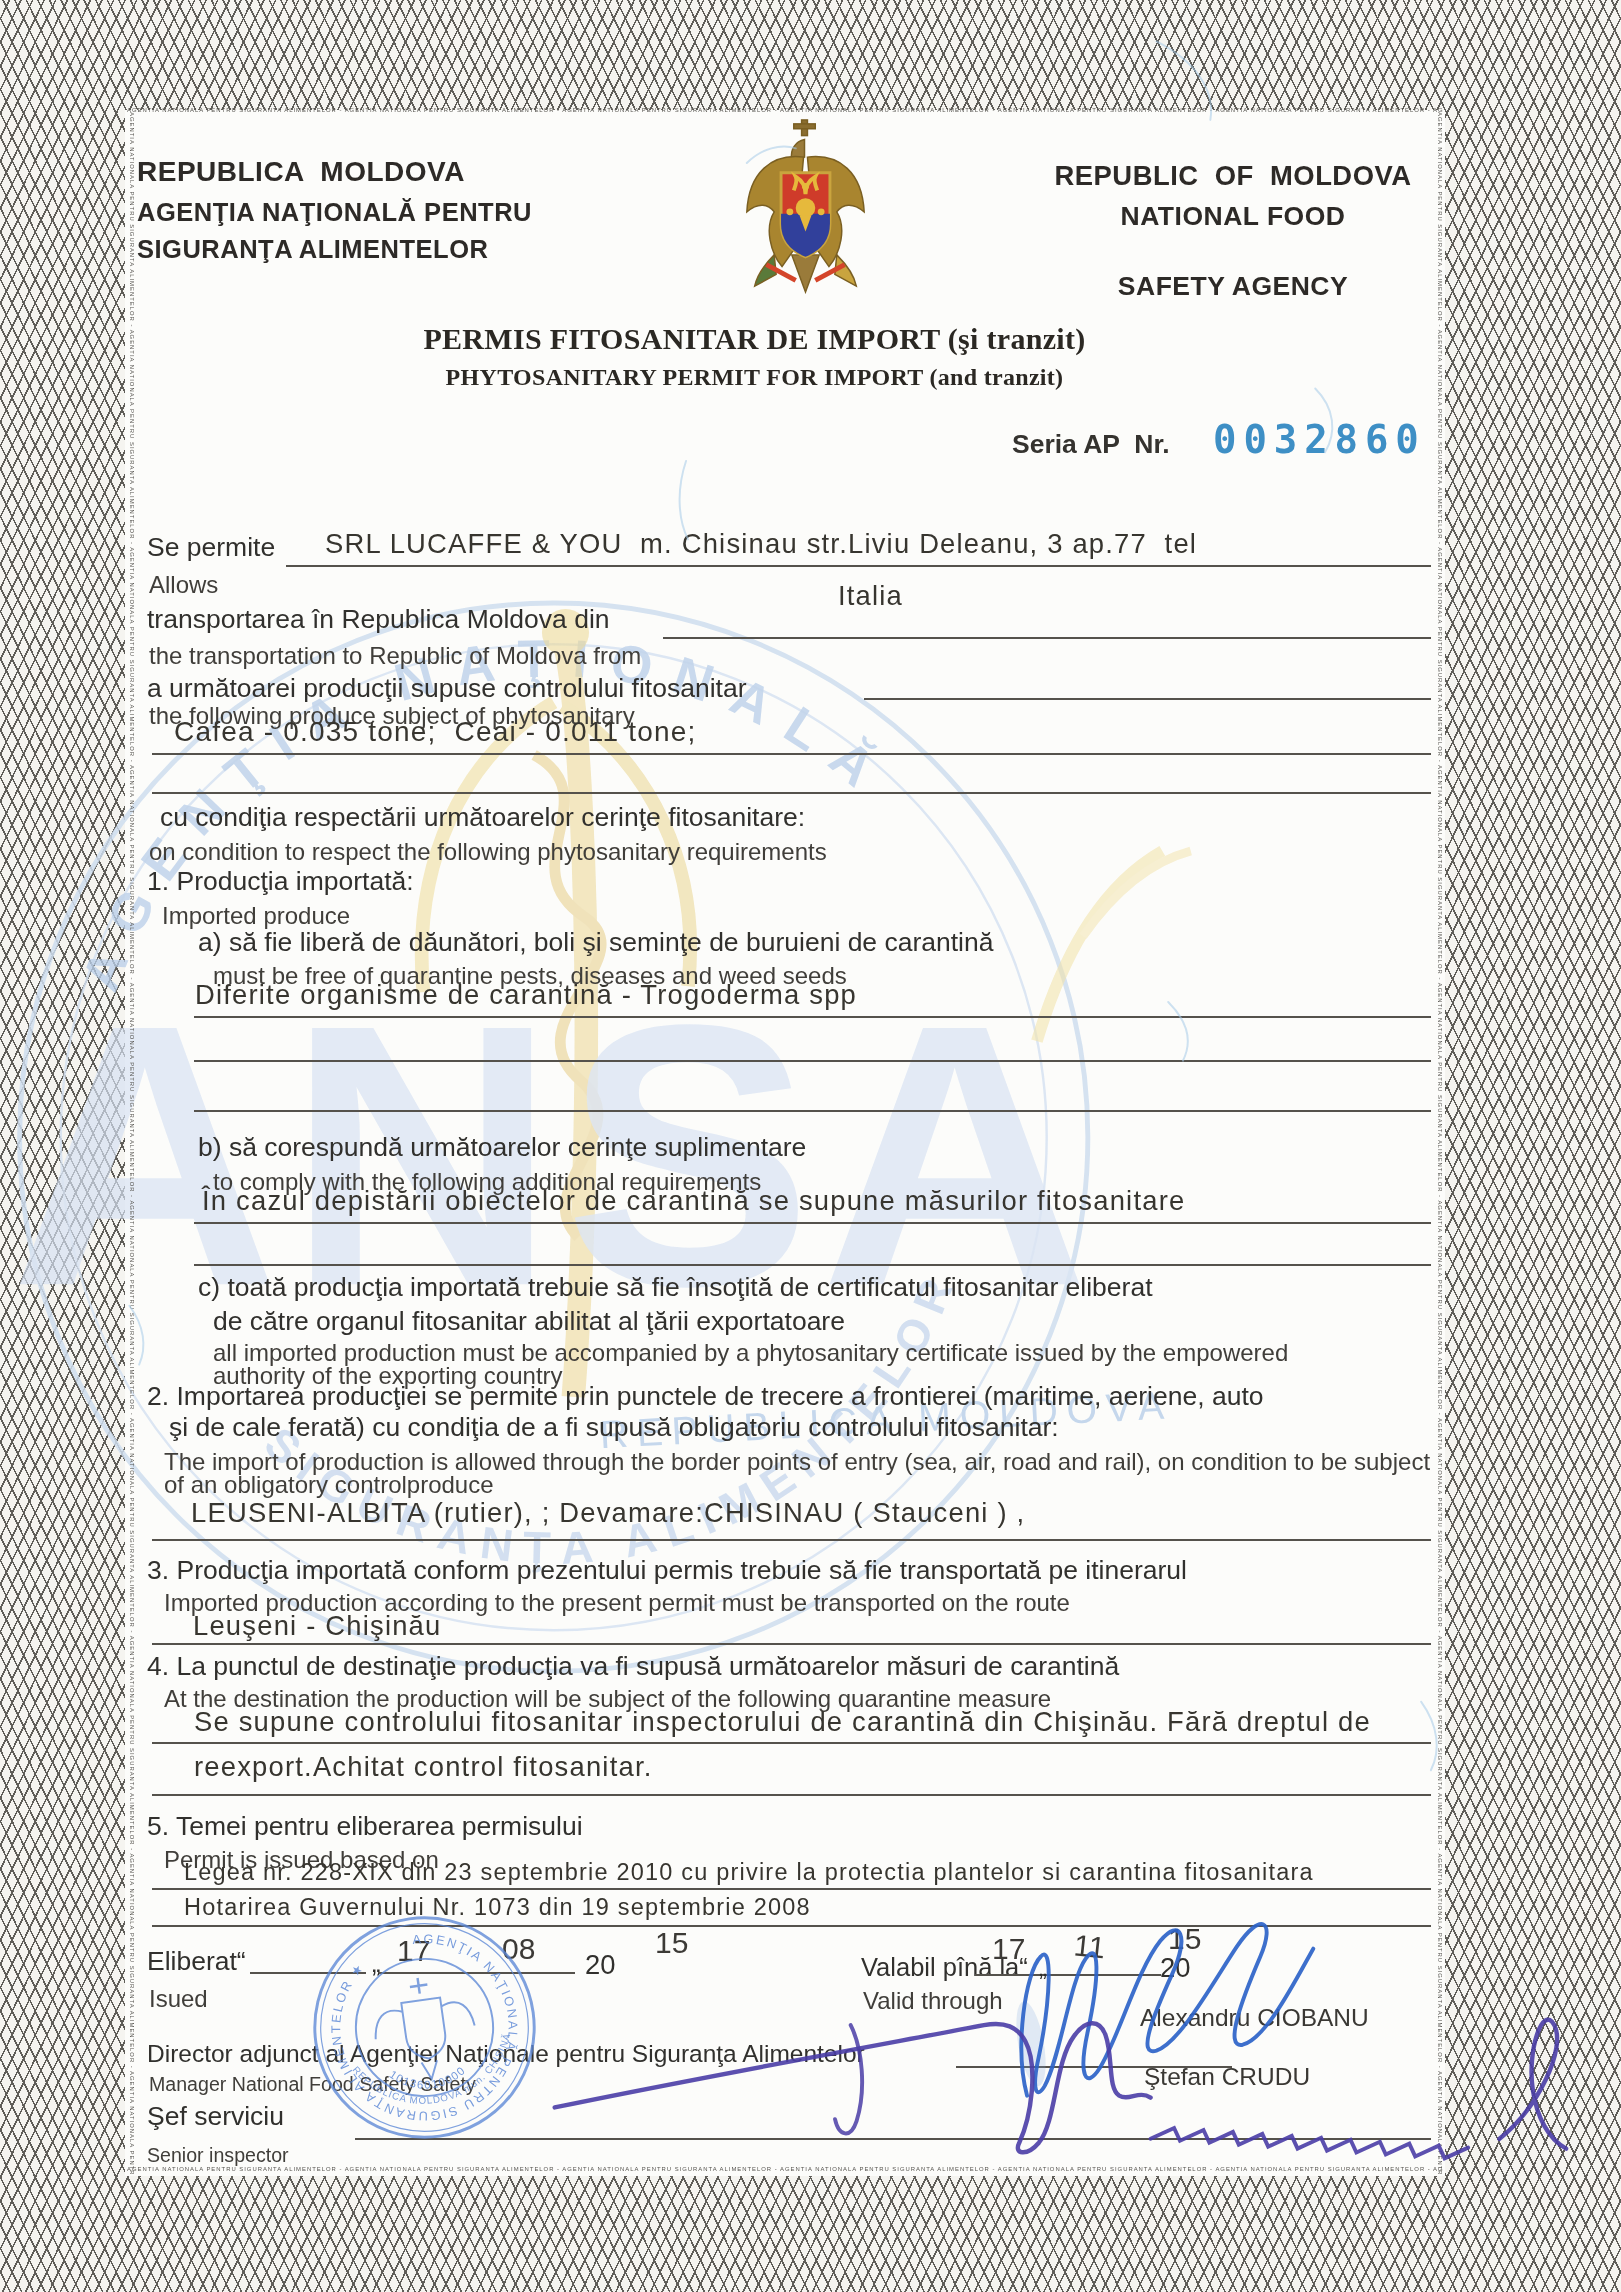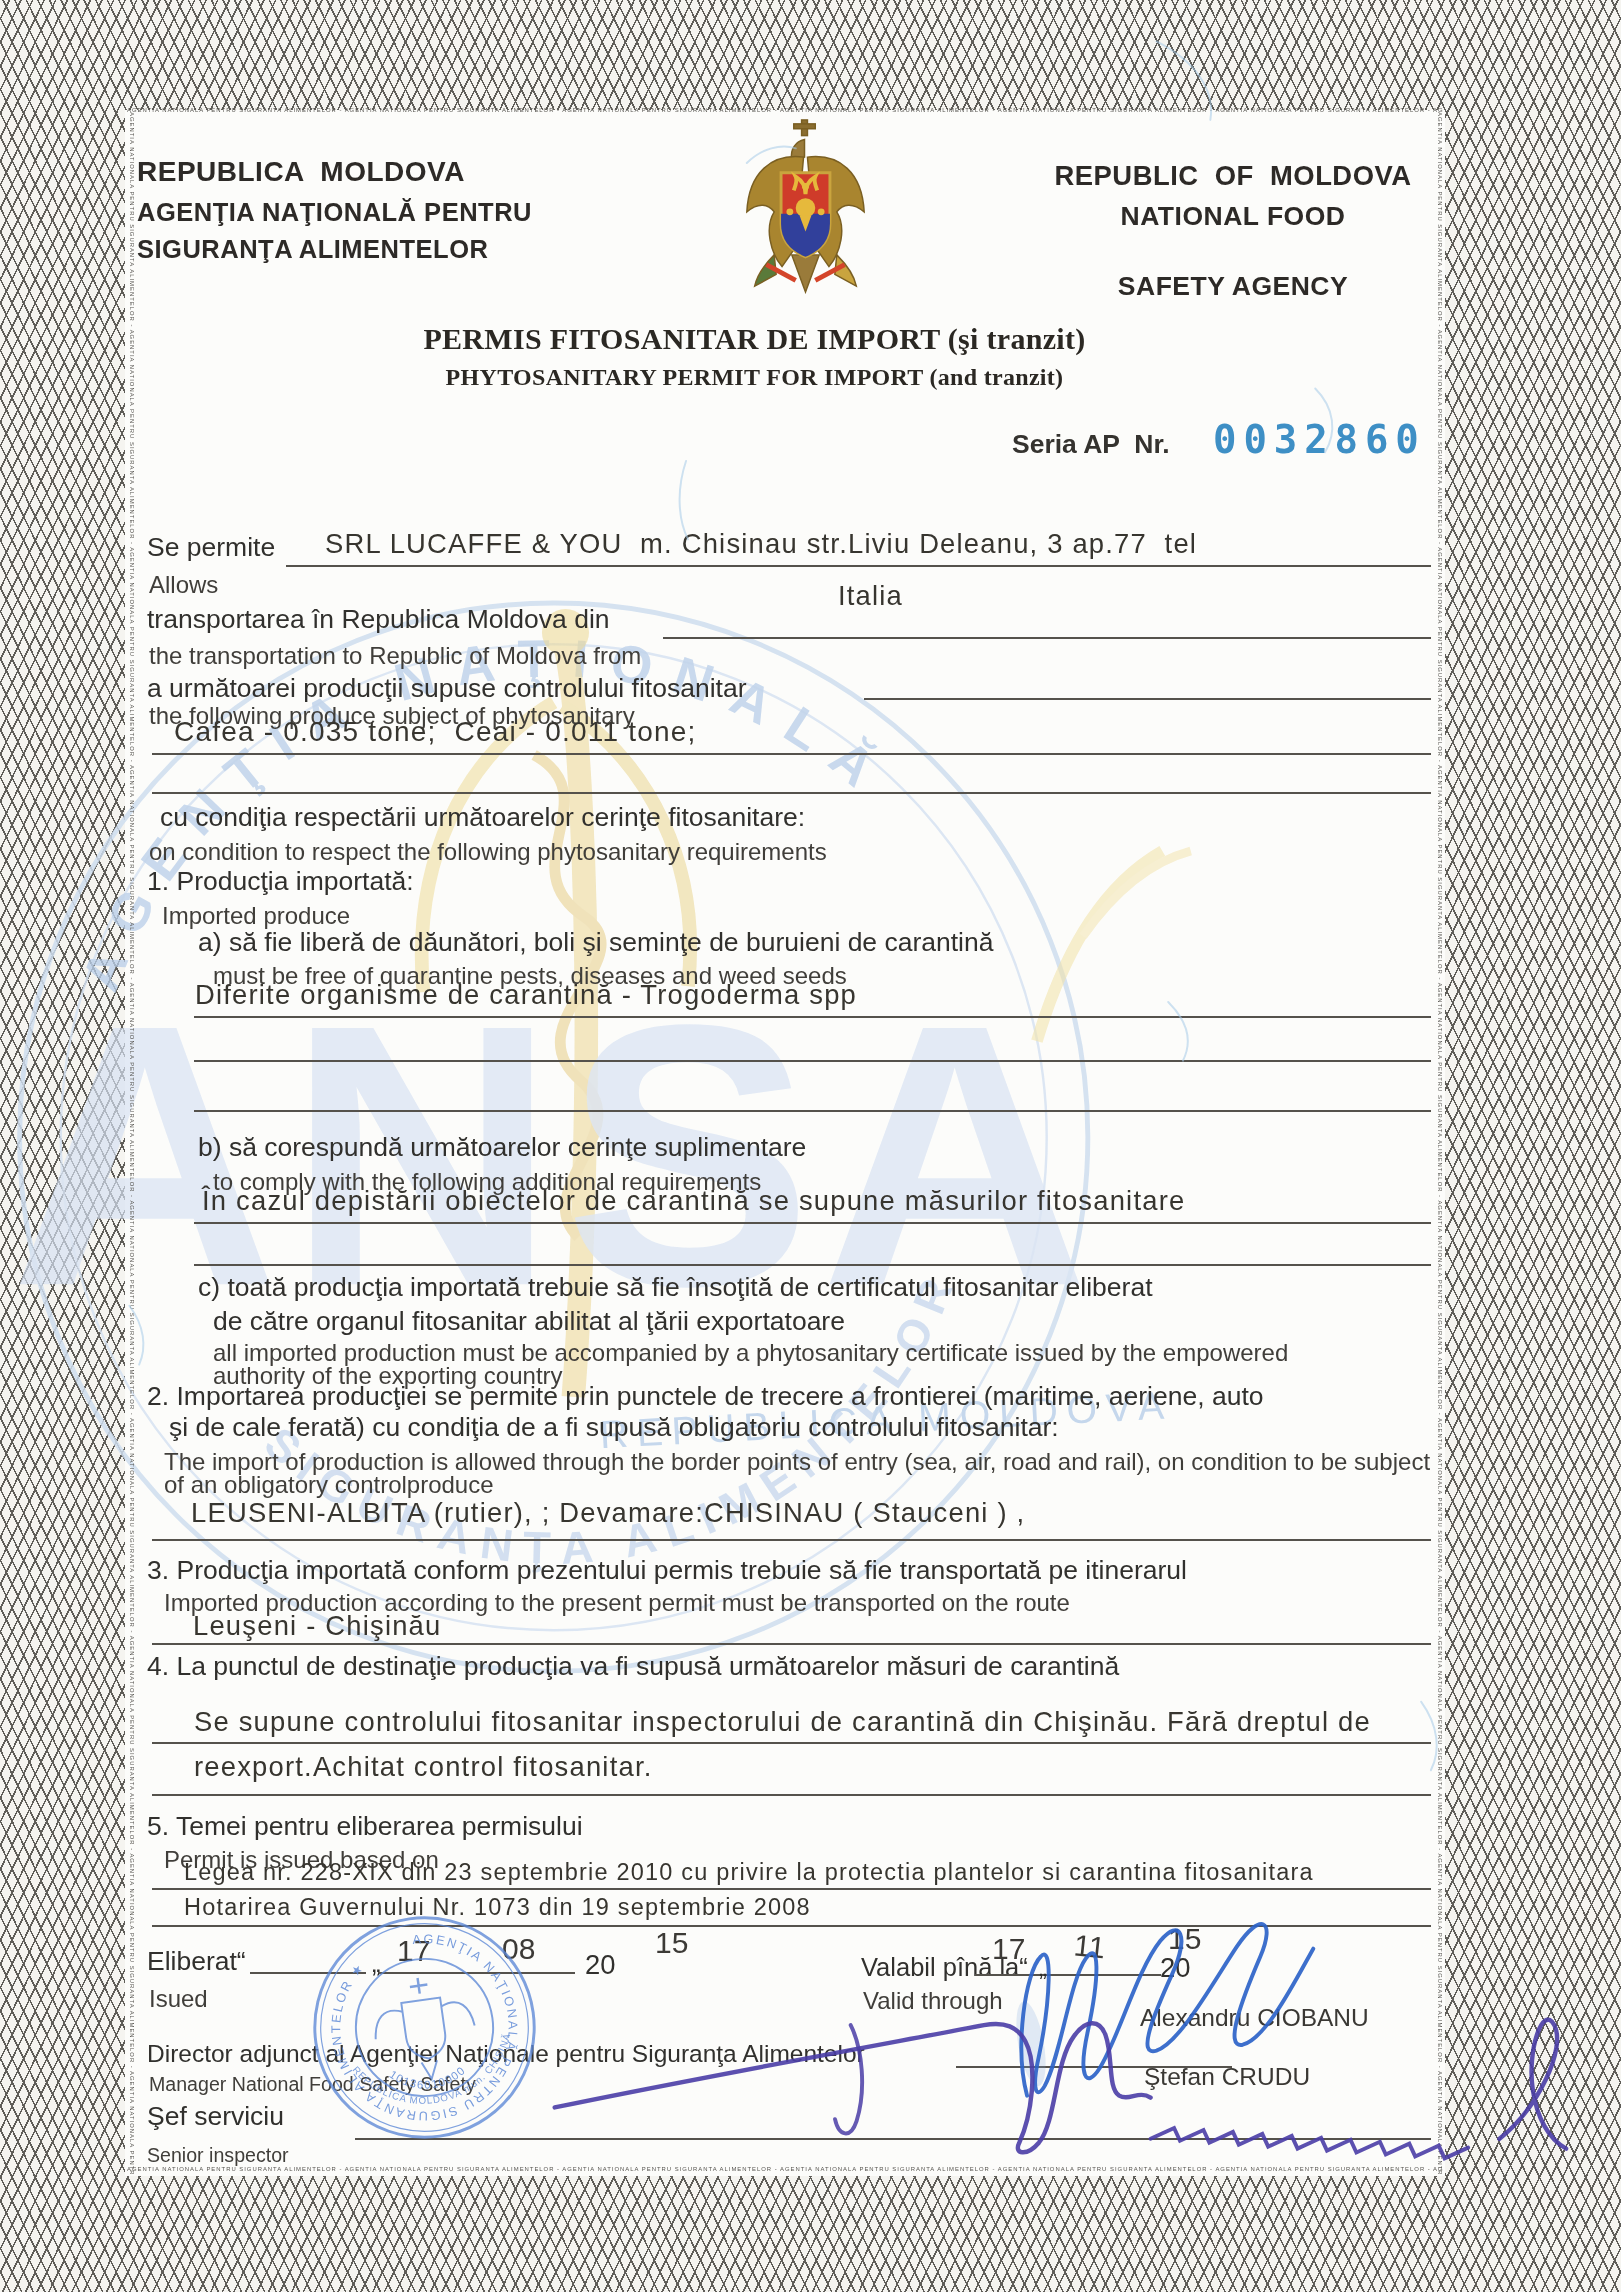--- a/index.html
+++ b/index.html
@@ -146,20 +146,21 @@
   <div class="t en" style="left:164px;top:1472px;">of an obligatory controlproduce</div>
   <div class="t val" style="left:191px;top:1499px;">LEUSENI-ALBITA (rutier), ; Devamare:CHISINAU ( Stauceni ) ,</div>
   <div class="ul" style="left:152px;top:1539px;width:1279px;"></div>
 
   <div class="t ro" style="left:147px;top:1557px;">3. Producţia importată conform prezentului permis trebuie să fie transportată pe itinerarul</div>
   <div class="t en" style="left:164px;top:1590px;">Imported production according to the present permit must be transported on the route</div>
   <div class="t val" style="left:193px;top:1612px;">Leuşeni - Chişinău</div>
   <div class="ul" style="left:152px;top:1643px;width:1279px;"></div>
 
   <div class="t ro" style="left:147px;top:1653px;">4. La punctul de destinaţie producţia va fi supusă următoarelor măsuri de carantină</div>
+  <div class="t en" style="left:164px;top:1686px;">At the destination the production will be subject of the following quarantine measure</div>
   <div class="t val" style="left:194px;top:1708px;">Se supune controlului fitosanitar inspectorului de carantină din Chişinău. Fără dreptul de</div>
   <div class="ul" style="left:152px;top:1742px;width:1279px;"></div>
   <div class="t val" style="left:194px;top:1753px;">reexport.Achitat control fitosanitar.</div>
   <div class="ul" style="left:152px;top:1794px;width:1279px;"></div>
 
   <div class="t ro" style="left:147px;top:1813px;">5. Temei pentru eliberarea permisului</div>
   <div class="t en" style="left:164px;top:1847px;">Permit is issued based on</div>
   <div class="t val" style="left:184px;top:1860px;font-size:23.5px;">Legea nr. 228-XIX din 23 septembrie 2010 cu privire la protectia plantelor si carantina fitosanitara</div>
   <div class="ul" style="left:152px;top:1888px;width:1279px;"></div>
   <div class="t val" style="left:184px;top:1895px;font-size:23.5px;">Hotarirea Guvernului Nr. 1073 din 19 septembrie 2008</div>

